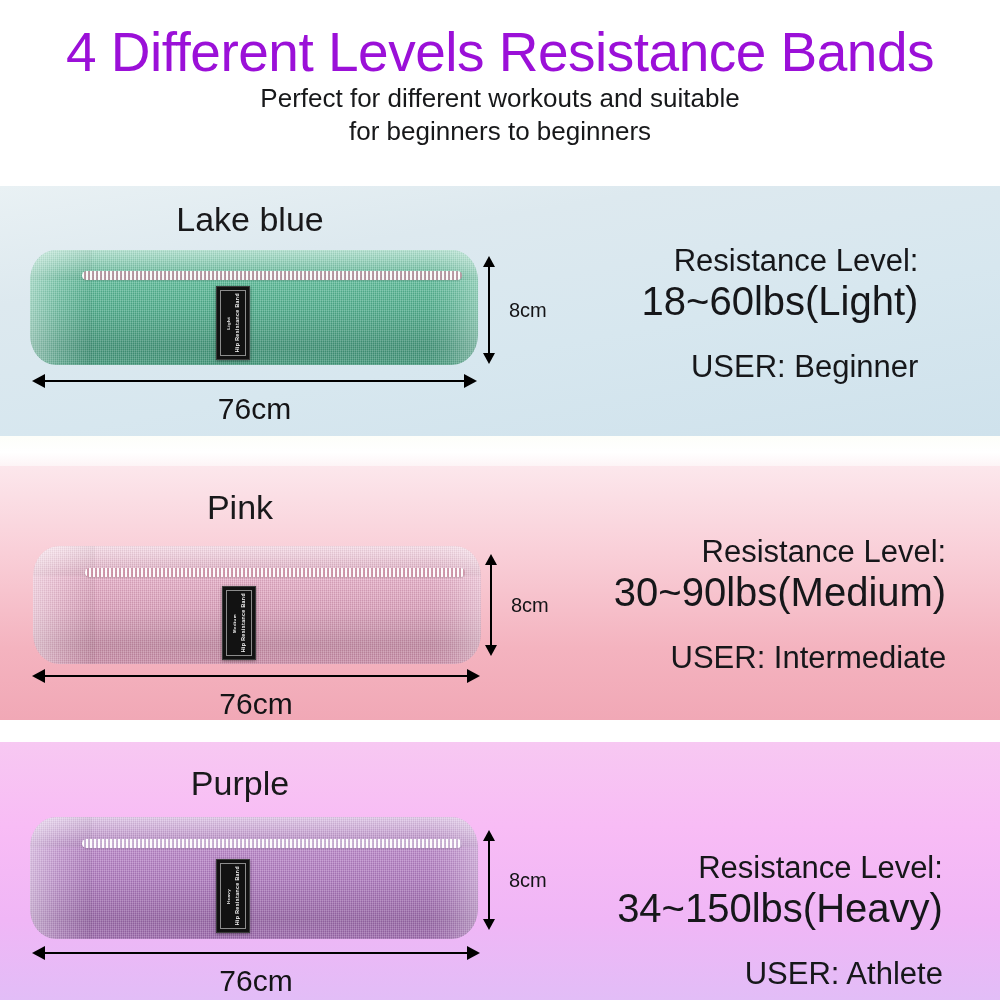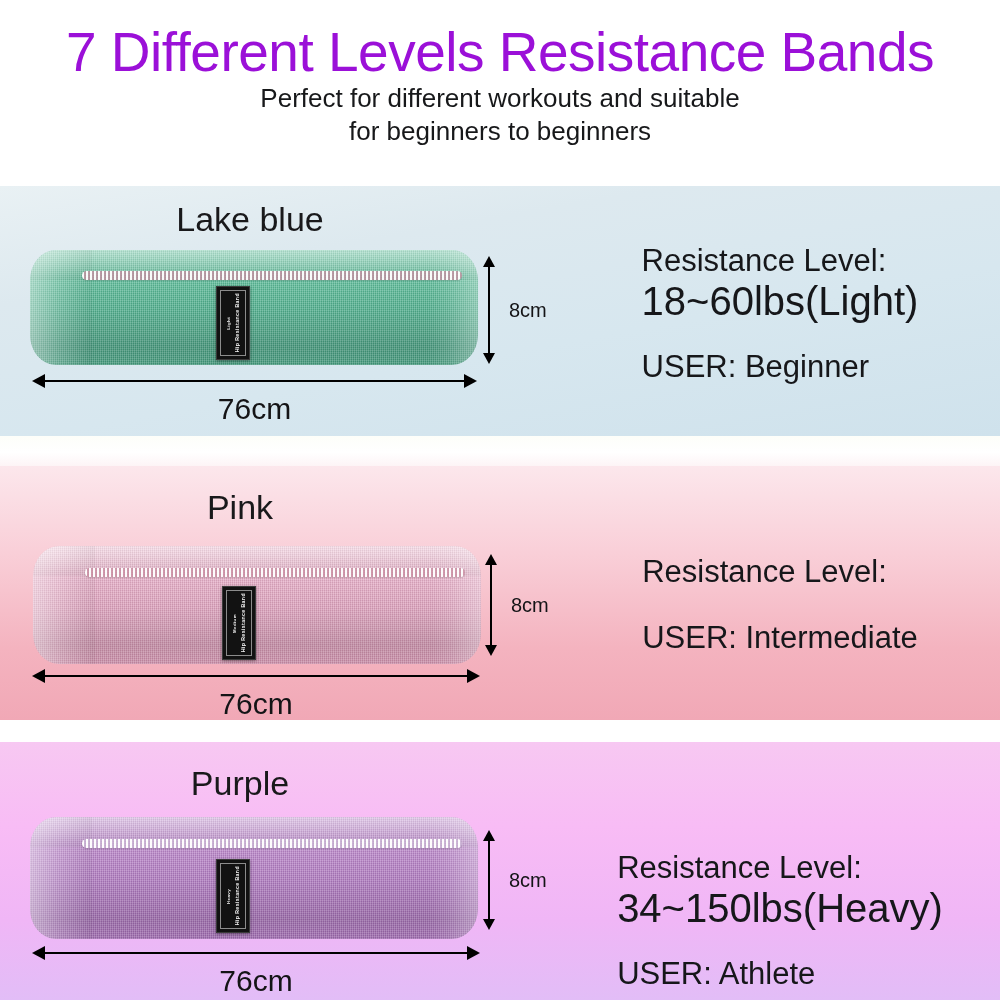--- a/index.html
+++ b/index.html
@@ -130,33 +130,33 @@
     border-top:7px solid transparent; border-bottom:7px solid transparent;
   }
   .dim-h .ar-l { left:0;  border-right:13px solid #000; }
   .dim-h .ar-r { right:0; border-left:13px solid #000; }
   .dim-h-label {
     position:absolute; top:18px; left:0; width:100%; text-align:center;
     font-size:30px; color:#141416;
   }
 
   
-  .spec { text-align:left; color:#16171a; }
+  .spec { text-align:right; color:#16171a; }
   .spec-l1 { font-size:31px; line-height:40px; }
   .spec-l2 { font-size:40px; line-height:40px; }
   .spec-user { font-size:31px; line-height:40px; margin-top:26px; }
   #spec-blue   { margin-top:6px; }
   #spec-pink   { margin-top:24px; }
   #spec-purple { margin-top:34px; }
 </style>
 </head>
 <body>
 
 <div class="header">
-  <div class="main-title">7 Different Levels Resistance Bands</div>
+  <div class="main-title">4 Different Levels Resistance Bands</div>
   <div class="subtitle">
     <div class="subtitle-line">Perfect for different workouts and suitable</div>
     <div class="subtitle-line">for beginners to beginners</div>
   </div>
 </div>
 
 <div class="panel" id="panel-blue">
   <div class="panel-inner">
     <div class="left-col">
 
@@ -242,20 +242,21 @@
         <div class="ar-l"></div>
           <div class="h-line"></div>
           <div class="ar-r"></div>
         <div class="dim-h-label">76cm</div>
       </div>
     </div>
 
     <div class="right-col">
       <div class="spec" id="spec-pink">
         <div class="spec-l1">Resistance Level:</div>
+        <div class="spec-l2">30~90lbs(Medium)</div>
         <div class="spec-user">USER: Intermediate</div>
       </div>
     </div>
   </div>
 </div>
 
 <div class="gap2"></div>
 
 <div class="panel" id="panel-purple">
   <div class="panel-inner">

